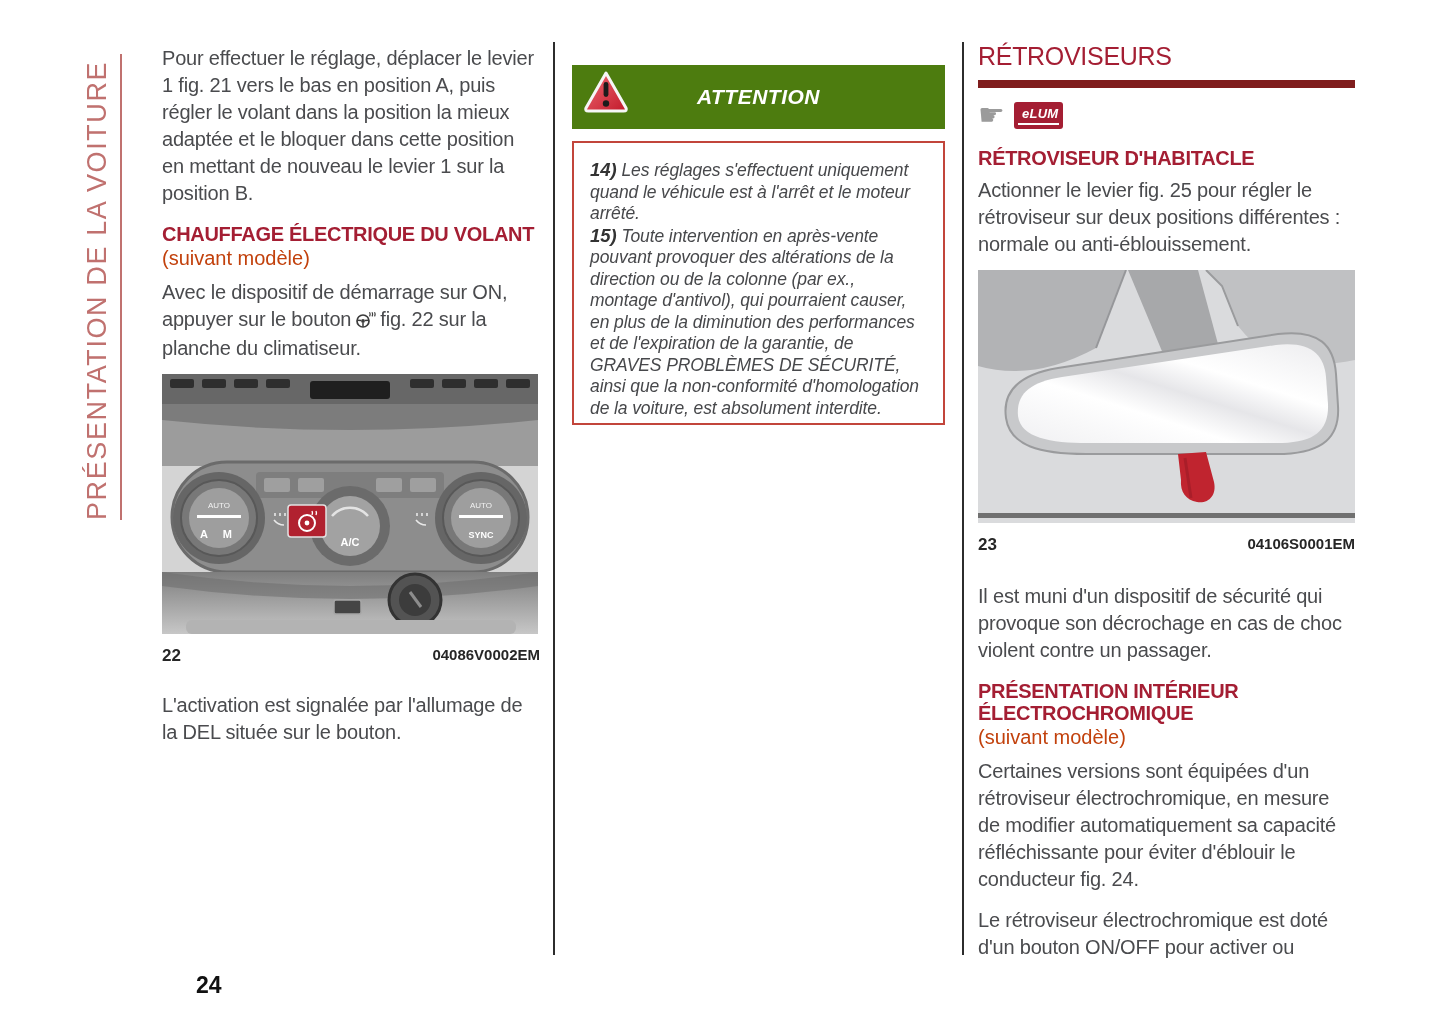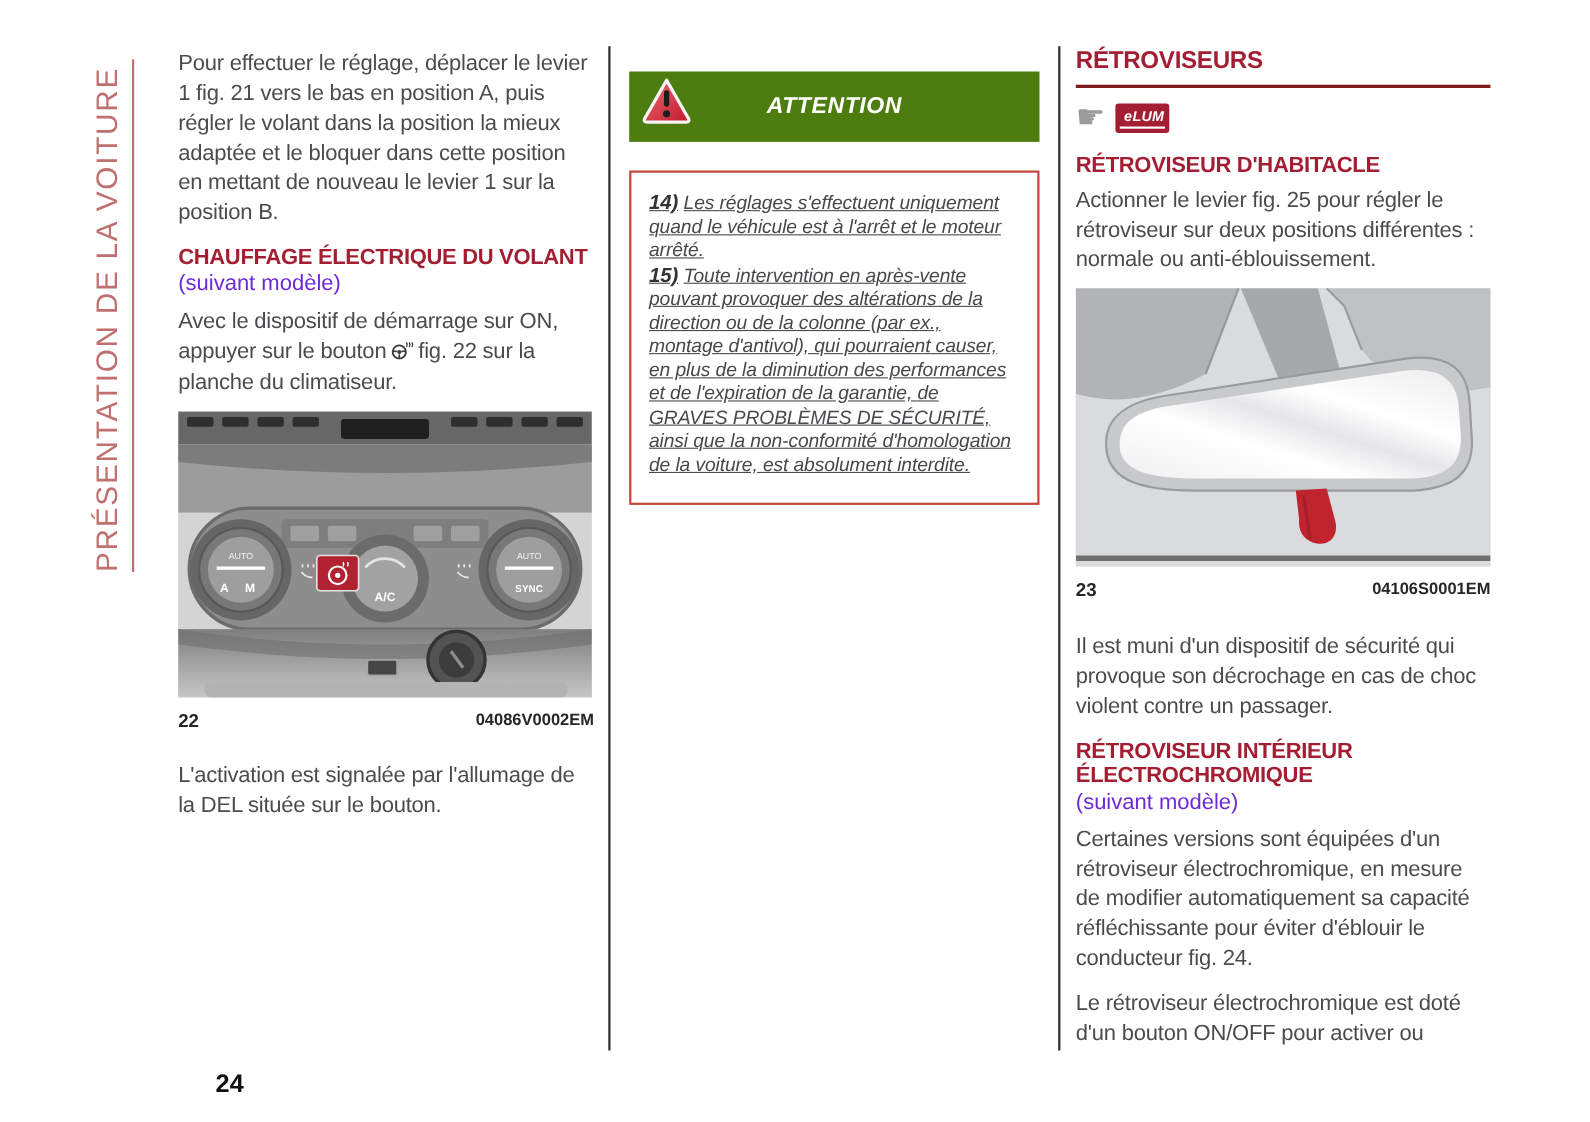--- a/index.html
+++ b/index.html
@@ -21,45 +21,45 @@
   .divider.d2 { left:962px; }
   
   .col { position:absolute; }
   .col1 { left:162px; top:45px;  width:378px; }
   .col2 { left:572px; top:65px;  width:373px; }
   .col3 { left:978px; top:42px;  width:377px; }
   p.body { font-size:20px; line-height:27px; color:#4a4b4e; letter-spacing:-0.2px; }
   .h-crimson {
     font-size:20px; font-weight:bold; color:#a41e33; line-height:22px; letter-spacing:-0.3px;
   }
-  .variant { font-size:20px; line-height:26px; color:#6d28d9; }
+  .variant { font-size:20px; line-height:26px; color:#c2410c; }
   .mt16 { margin-top:16px; } .mt14 { margin-top:14px; } .mt8 { margin-top:8px; }
   .mt26 { margin-top:26px; } .mt28 { margin-top:28px; }
   
   figure { margin-top:12px; }
   figure svg.photo { display:block; background:#d7d7d7; }
   .cap-row { display:flex; justify-content:space-between; margin-top:12px;
              font-size:15px; font-weight:bold; color:#262626; }
   .cap-row .num { font-size:17px; }
   
   .att-bar {
     position:relative; width:373px; height:64px; background:#4d7c0f;
     display:flex; align-items:center; justify-content:center;
   }
   .att-bar .tri { position:absolute; left:10px; top:5px; }
   .att-title { font-size:21px; font-weight:bold; font-style:italic; color:#ffffff; letter-spacing:0.5px; }
   .warn-box {
-    margin-top:26px; border:2px solid #c2453b; padding:16px 16px 24px 16px;text-decoration:underline;
+    margin-top:12px; border:2px solid #c2453b; padding:16px 16px 4px 16px;
   }
   .note { font-style:italic; font-size:17.5px; line-height:21.5px; color:#47484b; letter-spacing:-0.1px; }
   .note b { font-size:18.5px; color:#333; margin-right:5px; }
   
   .h2-crimson {
-    font-size:22px; font-weight:bold; color:#a41e33; letter-spacing:-0.3px;
-    border-bottom:3px solid #7f1d1d; padding-bottom:9px;
+    font-size:25px; font-weight:normal; color:#a41e33; letter-spacing:-0.3px;
+    border-bottom:8px solid #7f1d1d; padding-bottom:9px;
   }
   .icons-row { display:flex; align-items:center; gap:9px; margin-top:11px; height:32px; }
   .hand { font-family:"DejaVu Sans", sans-serif; font-size:30px; color:#9b9b9b; line-height:1; }
   .elum {
     position:relative; display:inline-block; background:#a41e33; color:#fff;
     font-size:13px; font-weight:bold; font-style:italic; letter-spacing:0.3px;
     padding:4px 4px 8px 8px; border-radius:3px;
   }
   .elum::after { content:""; position:absolute; left:4px; right:4px; bottom:4px; height:2px; background:#ffffff; }
   
@@ -234,21 +234,21 @@
         <rect x="0" y="243" width="377" height="5" fill="#707070"></rect>
       </svg>
       <figcaption class="cap-row">
         <span class="num">23</span>
         <span>04106S0001EM</span>
       </figcaption>
     </figure>
 
     <p class="body mt28">Il est muni d'un dispositif de sécurité qui provoque son décrochage en cas de choc violent contre un passager.</p>
 
-    <div class="h-crimson mt16">RÉTROVISEUR INTÉRIEUR ÉLECTROCHROMIQUE</div>
+    <div class="h-crimson mt16">PRÉSENTATION INTÉRIEUR ÉLECTROCHROMIQUE</div>
     <div class="variant">(suivant modèle)</div>
 
     <p class="body mt8">Certaines versions sont équipées d'un rétroviseur électrochromique, en mesure de modifier automatiquement sa capacité réfléchissante pour éviter d'éblouir le conducteur fig. 24.</p>
     <p class="body mt14">Le rétroviseur électrochromique est doté d'un bouton ON/OFF pour activer ou</p>
   </div>
 
   <div class="page-num">24</div>
 </div>
 
 </body></html>

